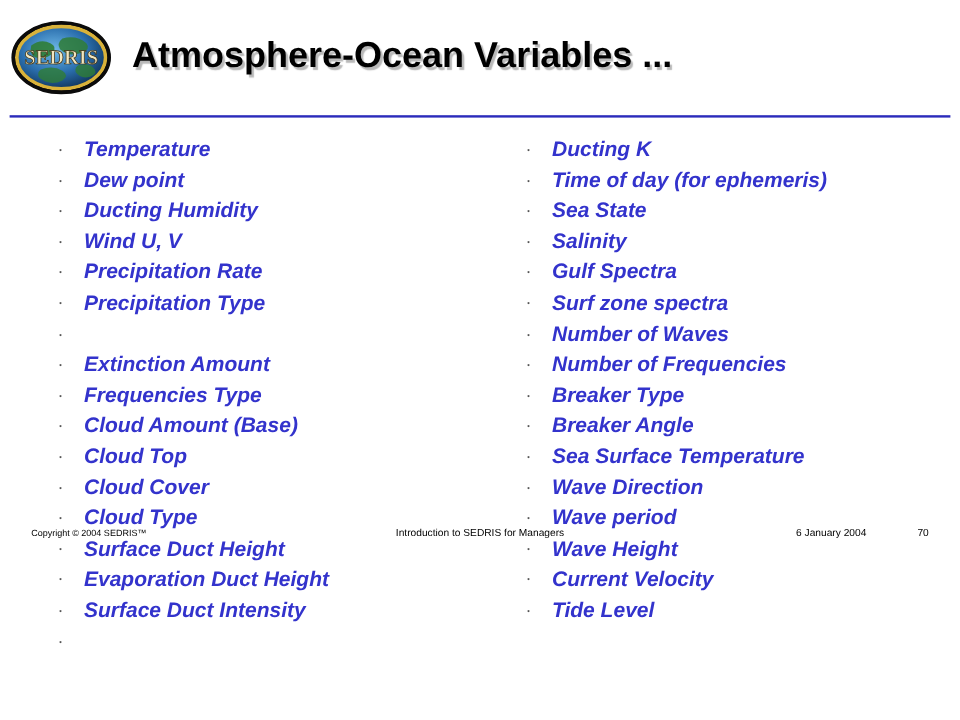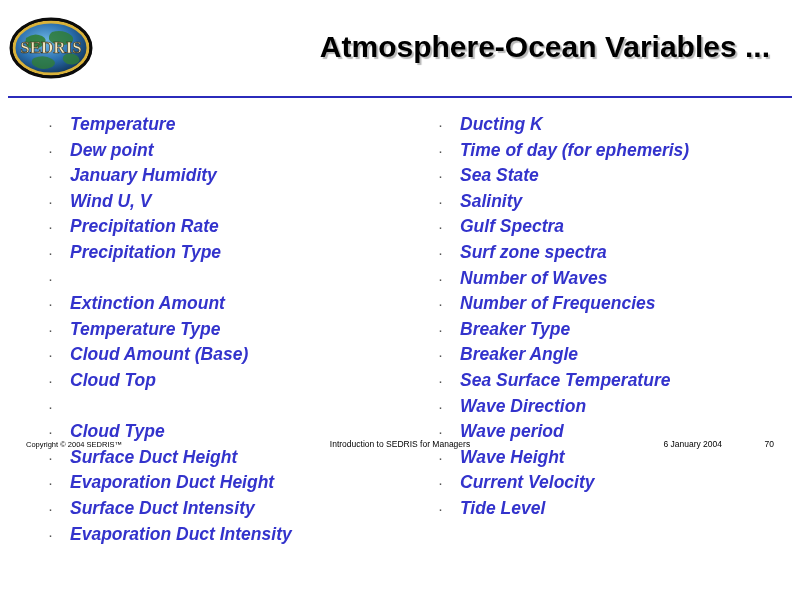--- a/index.html
+++ b/index.html
@@ -36,21 +36,21 @@
     height: 64px;
   }
   .logo svg {
     display: block;
   }
   .slide-title {
     position: absolute;
     left: 110px;
     top: 30px;
     width: 660px;
-    text-align: right;
+    text-align: left;
     font-size: 30px;
     font-weight: bold;
     color: #000000;
     letter-spacing: 0px;
     text-shadow: 2px 2px 1px #b8b8b8;
     font-family: "Liberation Sans", sans-serif;
   }
   .title-rule {
     position: absolute;
     left: 8px;
@@ -183,35 +183,35 @@
   </div>
 
   <div class="title-rule"></div>
 
   <div class="columns">
 
     <div class="col col-left">
       <ul class="bullets">
         <li><span class="dot">·</span><span>Temperature</span></li>
         <li><span class="dot">·</span><span>Dew point</span></li>
-        <li><span class="dot">·</span><span>January Humidity</span></li>
+        <li><span class="dot">·</span><span>Ducting Humidity</span></li>
         <li><span class="dot">·</span><span>Wind U, V</span></li>
         <li><span class="dot">·</span><span>Precipitation Rate</span></li>
         <li><span class="dot">·</span><span>Precipitation Type</span></li>
         <li><span class="dot">·</span></li>
         <li><span class="dot">·</span><span>Extinction Amount</span></li>
-        <li><span class="dot">·</span><span>Temperature Type</span></li>
+        <li><span class="dot">·</span><span>Frequencies Type</span></li>
         <li><span class="dot">·</span><span>Cloud Amount (Base)</span></li>
         <li><span class="dot">·</span><span>Cloud Top</span></li>
-        <li><span class="dot">·</span></li>
+        <li><span class="dot">·</span><span>Cloud Cover</span></li>
         <li><span class="dot">·</span><span>Cloud Type</span></li>
         <li><span class="dot">·</span><span>Surface Duct Height</span></li>
         <li><span class="dot">·</span><span>Evaporation Duct Height</span></li>
         <li><span class="dot">·</span><span>Surface Duct Intensity</span></li>
-        <li><span class="dot">·</span><span>Evaporation Duct Intensity</span></li>
+        <li><span class="dot">·</span></li>
       </ul>
     </div>
 
     <div class="col col-right">
       <ul class="bullets">
         <li><span class="dot">·</span><span>Ducting K</span></li>
         <li><span class="dot">·</span><span>Time of day (for ephemeris)</span></li>
         <li><span class="dot">·</span><span>Sea State</span></li>
         <li><span class="dot">·</span><span>Salinity</span></li>
         <li><span class="dot">·</span><span>Gulf Spectra</span></li>

